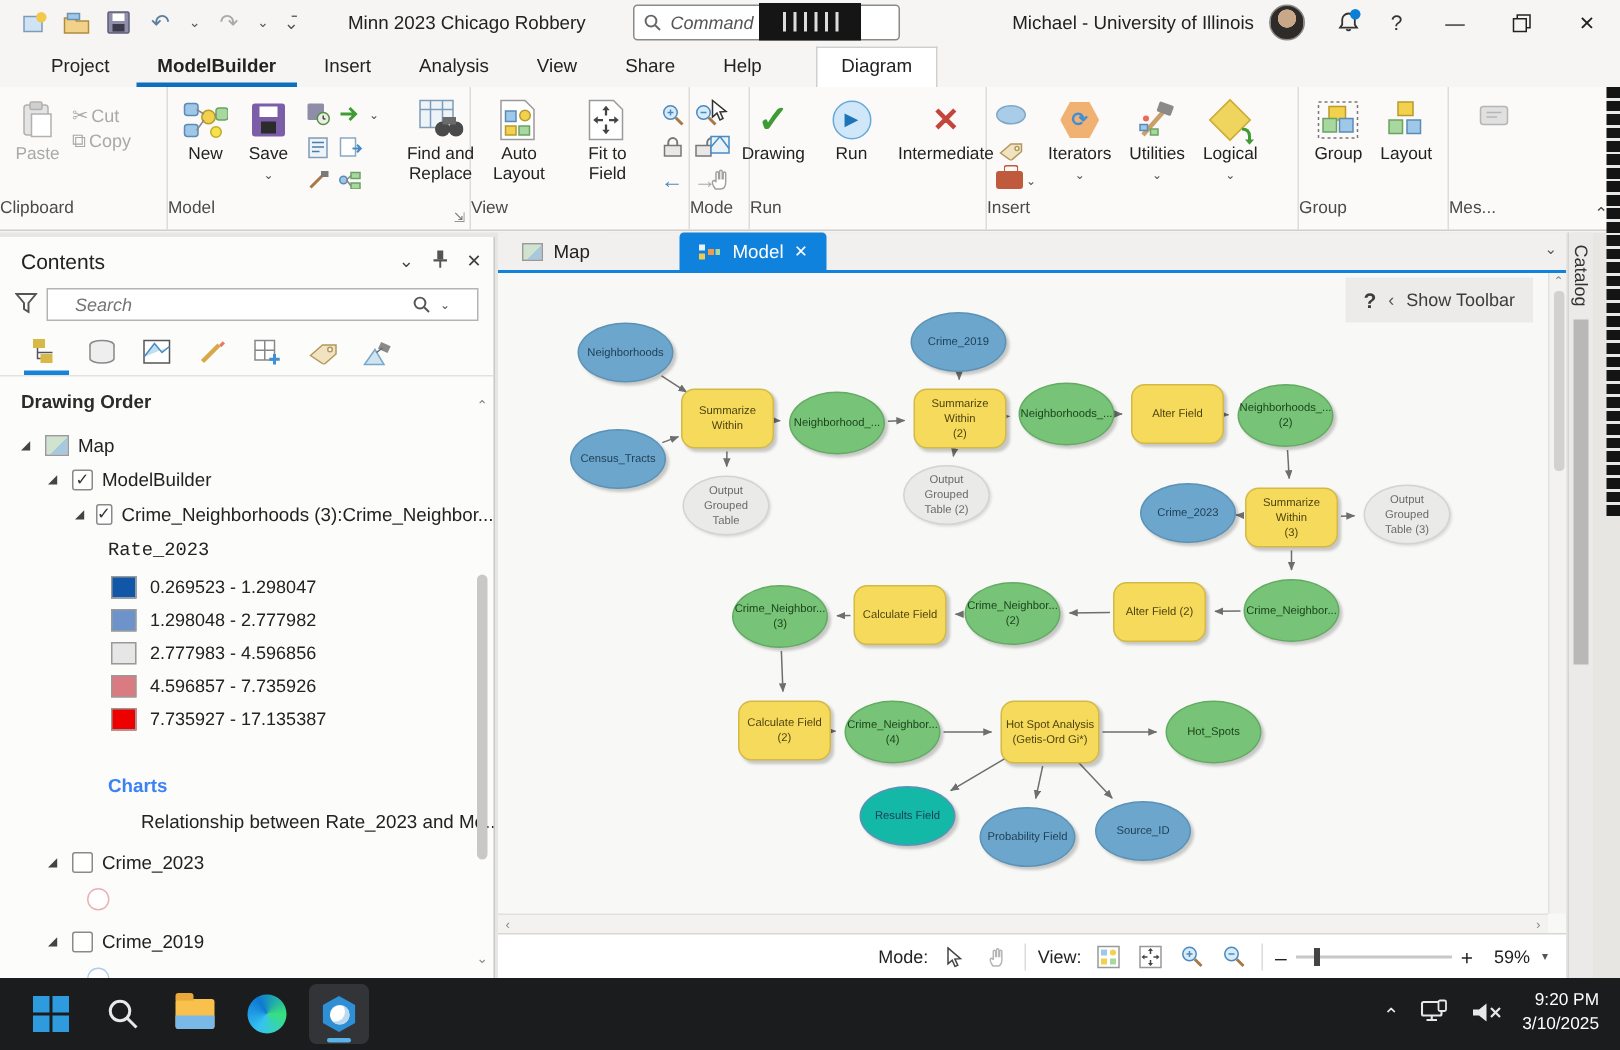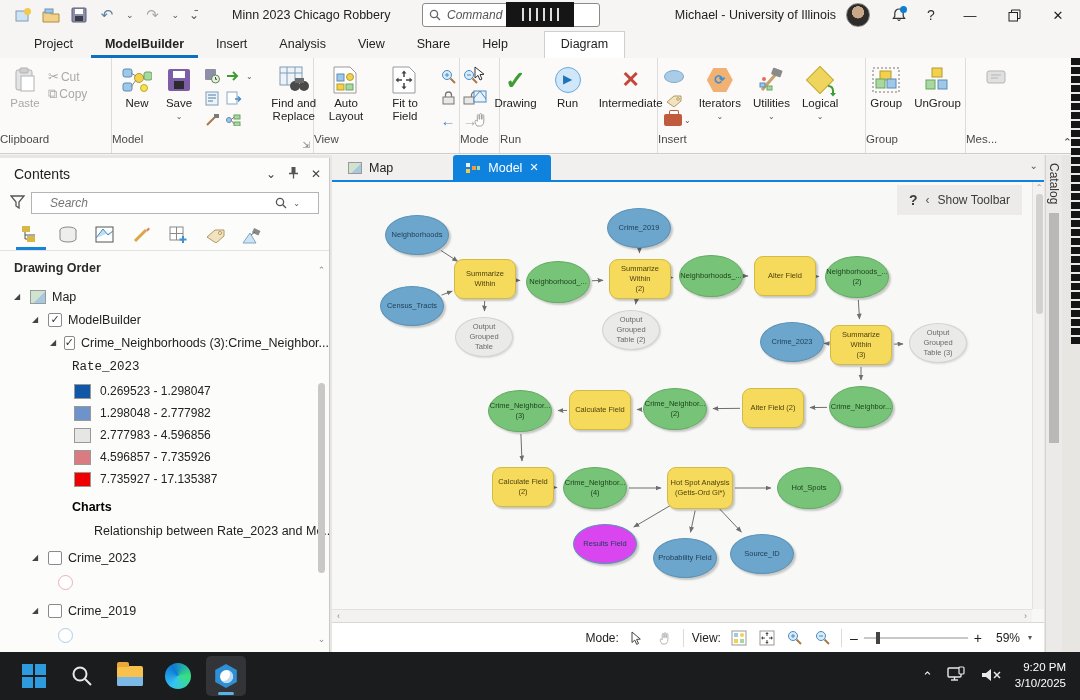--- a/index.html
+++ b/index.html
@@ -73,21 +73,21 @@
   .cp-tab.active { border-bottom:3px solid #1683d8; }
   .tree { flex:1; overflow:hidden; padding:10px 0 0 14px; position:relative; }
   .tree-h { font-weight:bold; font-size:12.5px; color:#2b2b2b; margin-bottom:10px; }
   .trow { display:flex; align-items:center; gap:6px; height:23px; font-size:12.5px; color:#222; }
   .tri { font-size:8px; color:#444; width:10px; }
   .cbox { width:14px; height:14px; border:1px solid #8a8a8a; background:#fff; display:flex; align-items:center; justify-content:center; font-size:11px; color:#333; border-radius:2px; }
   .mapico { width:16px; height:14px; border:1px solid #9a9a9a; background:linear-gradient(135deg,#cfe3cf 0 55%, #a8c8e0 55% 100%); }
   .legend-row { display:flex; align-items:center; gap:9px; height:22px; padding-left:60px; }
   .swatch { width:17px; height:15px; border:1px solid #9a9998; }
   .legend-label { font-size:12px; color:#222; }
-  .charts-h { font-weight:bold; font-size:12.5px; color:#000000; padding-left:58px; margin-top:6px; height:22px; display:flex; align-items:center;}
+  .charts-h { font-weight:bold; font-size:12.5px; color:#3b82f6; padding-left:58px; margin-top:23px; height:22px; display:flex; align-items:center;}
   .symcircle { width:15px; height:15px; border-radius:50%; background:#fff; }
   .cp-scroll { position:absolute; right:2px; top:130px; width:11px; bottom:8px; }
   .cp-scroll .thumb { position:absolute; top:2px; left:2px; width:7px; height:190px; border-radius:4px; background:#c9c8c6; }
   .cp-scroll .arr { position:absolute; left:0; width:11px; text-align:center; font-size:9px; color:#888; }
 
   
   .dgwrap { position:absolute; left:332px; top:0; width:712px; bottom:0; display:flex; flex-direction:column; }
   .viewtabs { height:27px; display:flex; align-items:flex-end; background:#f1f0ee; border-bottom:2px solid #0e82dc; padding-left:4px; position:relative; }
   .vtab { display:flex; align-items:center; gap:7px; height:25px; padding:0 12px; font-size:12.5px; color:#222; background:#f1f0ee; }
   .vtab.active { background:#0e82dc; color:#fff; border-radius:3px 3px 0 0; }
@@ -519,21 +519,21 @@
           <span>Group</span>
         </div>
         <div class="btn-lg">
           <span class="bigico">
             <svg width="26" height="26">
                 <rect x="8" y="1" width="10" height="9" fill="#f2d24c" stroke="#b89a2e"></rect>
                 <rect x="2" y="13" width="9" height="9" fill="#a8d8a0" stroke="#6aa361"></rect>
                 <rect x="14" y="13" width="9" height="9" fill="#9ec7e8" stroke="#5b8cb5"></rect>
               </svg>
           </span>
-          <span>UnGroup</span>
+          <span>Layout</span>
         </div>
       </div>
       <div class="rgroup-label">Group</div>
     </div>
 
     <div class="rgroup" style="width:60px; border-right:none;">
       <div class="rgroup-body" style="justify-content:center;">
         <span class="btn-sm dis" style="margin-top:4px;">
             <svg width="20" height="14">
               <rect x="1" y="1" width="18" height="12" rx="2" fill="#e0e0e0" stroke="#b5b5b5"></rect>
@@ -772,21 +772,21 @@
             <line x1="297" y1="306" x2="329" y2="306" stroke="#6e6e6e" stroke-width="1" marker-end="url(#arr)"></line>
             <line x1="403" y1="306" x2="439" y2="306" stroke="#6e6e6e" stroke-width="1" marker-end="url(#arr)"></line>
             <line x1="341.9462014367047" y1="321.3580286267846" x2="301.7891302375439" y2="345.02956533365835" stroke="#6e6e6e" stroke-width="1" marker-end="url(#arr)"></line>
             <line x1="363.1195785673119" y1="328.7753000192111" x2="358.5124941886668" y2="350.27502711955503" stroke="#6e6e6e" stroke-width="1" marker-end="url(#arr)"></line>
             <line x1="386.3851136512683" y1="325.57125001586627" x2="409.4537883628324" y2="350.12822632172487" stroke="#6e6e6e" stroke-width="1" marker-end="url(#arr)"></line>
           </svg>
           <div class="node input" style="left: 53px; top: 33px; width: 64px; height: 40px; background: rgb(108, 166, 204);">Neighborhoods</div>
           <div class="node input" style="left: 48px; top: 104px; width: 64px; height: 40px; background: rgb(108, 166, 204);">Census_Tracts</div>
           <div class="node input" style="left: 275px; top: 26px; width: 64px; height: 40px; background: rgb(108, 166, 204);">Crime_2019</div>
           <div class="node input" style="left: 428px; top: 140px; width: 64px; height: 40px; background: rgb(108, 166, 204);">Crime_2023</div>
-          <div class="node input" style="left: 241px; top: 342px; width: 64px; height: 40px; background: #d946ef;">Results Field</div>
+          <div class="node input" style="left: 241px; top: 342px; width: 64px; height: 40px; background: #14b8a6;">Results Field</div>
           <div class="node input" style="left: 321px; top: 356px; width: 64px; height: 40px; background: rgb(108, 166, 204);">Probability Field</div>
           <div class="node input" style="left: 398px; top: 352px; width: 64px; height: 40px; background: rgb(108, 166, 204);">Source_ID</div>
           <div class="node tool" style="left: 122px; top: 77px; width: 62px; height: 40px; background: rgb(246, 218, 91);">Summarize Within</div>
           <div class="node tool" style="left: 277px; top: 77px; width: 62px; height: 40px; background: rgb(246, 218, 91);">Summarize Within
 (2)</div>
           <div class="node tool" style="left: 422px; top: 74px; width: 62px; height: 40px; background: rgb(246, 218, 91);">Alter Field</div>
           <div class="node tool" style="left: 498px; top: 143px; width: 62px; height: 40px; background: rgb(246, 218, 91);">Summarize Within
 (3)</div>
           <div class="node tool" style="left: 410px; top: 206px; width: 62px; height: 40px; background: rgb(246, 218, 91);">Alter Field (2)</div>
           <div class="node tool" style="left: 237px; top: 208px; width: 62px; height: 40px; background: rgb(246, 218, 91);">Calculate Field</div>

